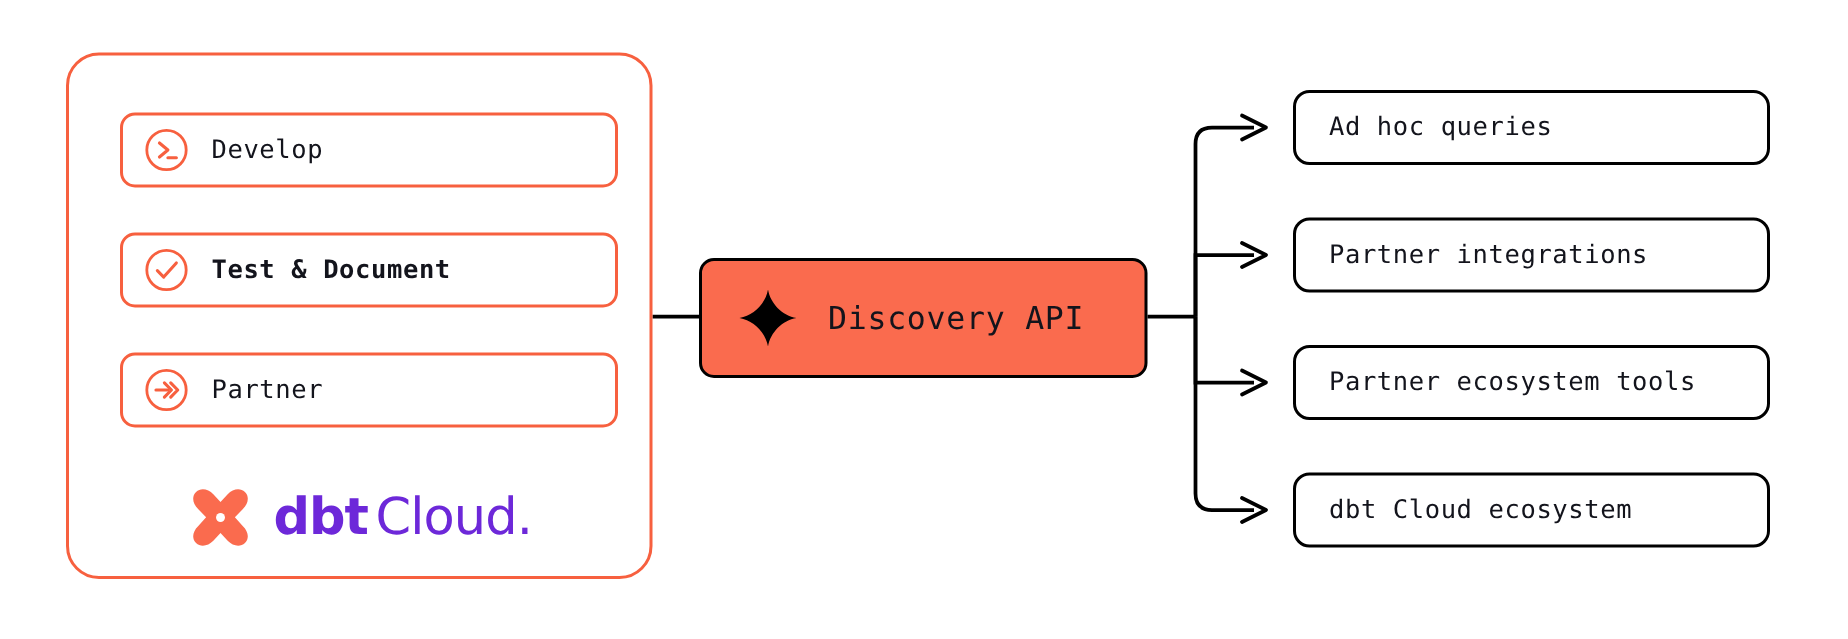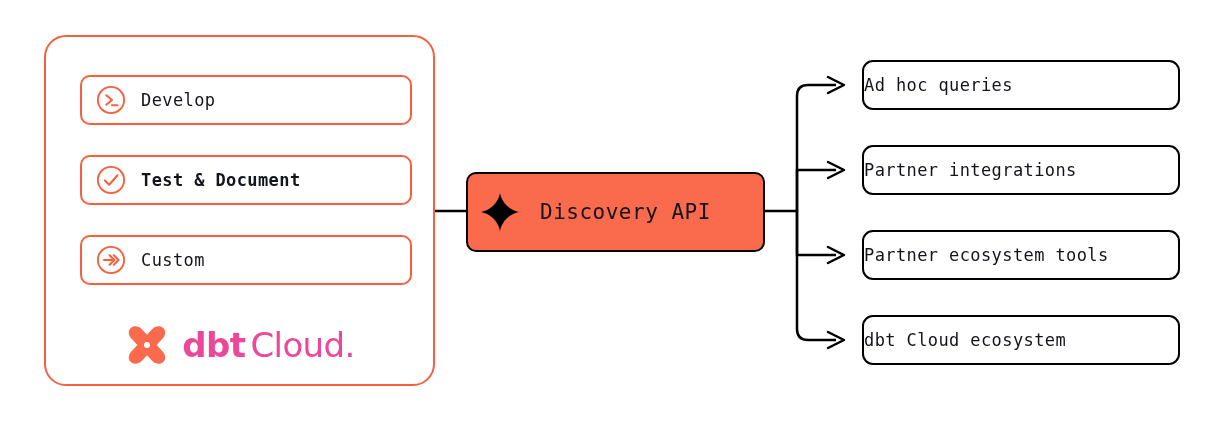--- a/index.html
+++ b/index.html
@@ -87,21 +87,21 @@
     height: 60px;
     display: flex;
     align-items: center;
     justify-content: center;
     gap: 12px;
   }
   .dbt-mark { width: 46px; height: 46px; display: block; }
   .dbt-wordmark {
     font-family: "DejaVu Sans", "Liberation Sans", sans-serif;
     font-size: 34px;
-    color: #ec4899;
+    color: #6d28d9;
     line-height: 1;
     white-space: nowrap;
     letter-spacing: -0.6px;
   }
   .dbt-wordmark .w-dbt { font-weight: 700; }
   .dbt-wordmark .w-cloud { font-weight: 400; margin-left: 5px; }
   .dbt-wordmark .w-dot { font-weight: 400; }
 
   
   .center-node {
@@ -109,21 +109,21 @@
     left: 466px;
     top: 172px;
     width: 299px;
     height: 80px;
     box-sizing: border-box;
     background: #FA6B4E;
     border: 2.5px solid #000000;
     border-radius: 10px;
     display: flex;
     align-items: center;
-    padding-left: 12px;
+    padding-left: 24px;
     z-index: 2;
   }
   .sparkle-icon { width: 40px; height: 40px; flex: 0 0 40px; display: block; }
   .center-label {
     margin-left: 20px;
     font-size: 21px;
     color: #13141c;
     letter-spacing: 0.5px;
     white-space: nowrap;
   }
@@ -133,20 +133,21 @@
     position: absolute;
     left: 862px;
     width: 318px;
     height: 50px;
     box-sizing: border-box;
     border: 2.5px solid #000000;
     border-radius: 11px;
     background: #ffffff;
     display: flex;
     align-items: center;
+    padding-left: 22px;
     z-index: 2;
   }
   .out-box.o1 { top: 60px; }
   .out-box.o2 { top: 145px; }
   .out-box.o3 { top: 230px; }
   .out-box.o4 { top: 315px; }
 
   .out-label {
     font-size: 17px;
     color: #13141c;
@@ -198,21 +199,21 @@
       <span class="stage-label">Test &amp; Document</span>
     </div>
 
     <div class="stage-box s3">
       <svg class="stage-icon" viewBox="0 0 32 32">
         <circle cx="16" cy="16" r="14" fill="none" stroke="#F7603F" stroke-width="2"></circle>
         <line x1="8.5" y1="16" x2="17" y2="16" stroke="#F7603F" stroke-width="2.2" stroke-linecap="round"></line>
         <polyline points="14.5,11 19.5,16 14.5,21" fill="none" stroke="#F7603F" stroke-width="2.2" stroke-linecap="round" stroke-linejoin="round"></polyline>
         <polyline points="19,11 24,16 19,21" fill="none" stroke="#F7603F" stroke-width="2.2" stroke-linecap="round" stroke-linejoin="round"></polyline>
       </svg>
-      <span class="stage-label">Custom</span>
+      <span class="stage-label">Partner</span>
     </div>
 
     <div class="dbt-logo">
       <svg class="dbt-mark" viewBox="0 0 48 48">
         <path d="M7.0,6.2 C10.2,3.2 15.4,4.0 19.0,7.8 L24.0,13.2 L29.0,7.8
                  C32.6,4.0 37.8,3.2 41.0,6.2 C44.2,9.2 43.4,14.4 39.6,18.0
                  L34.0,23.9 L39.6,30.0 C43.4,33.6 44.2,38.8 41.0,41.8
                  C37.8,44.8 32.6,44.0 29.0,40.2 L24.0,34.8 L19.0,40.2
                  C15.4,44.0 10.2,44.8 7.0,41.8 C3.8,38.8 4.6,33.6 8.4,30.0
                  L14.0,23.9 L8.4,18.0 C4.6,14.4 3.8,9.2 7.0,6.2 Z" fill="#FA6B4E"></path>

